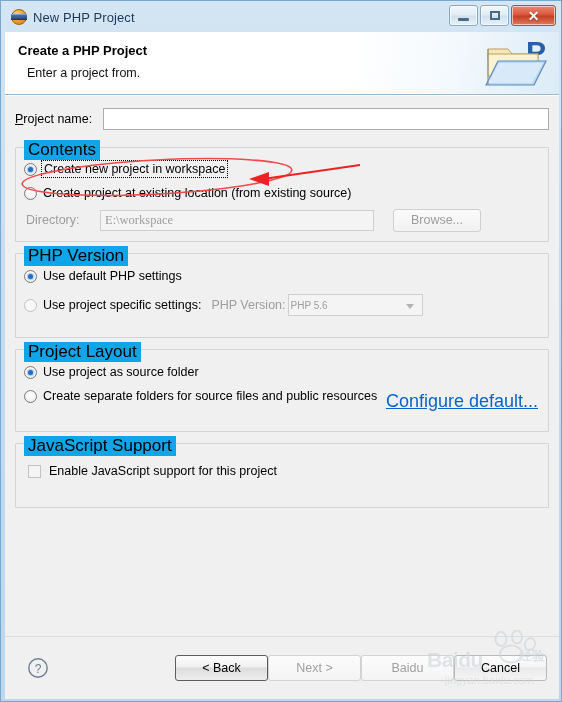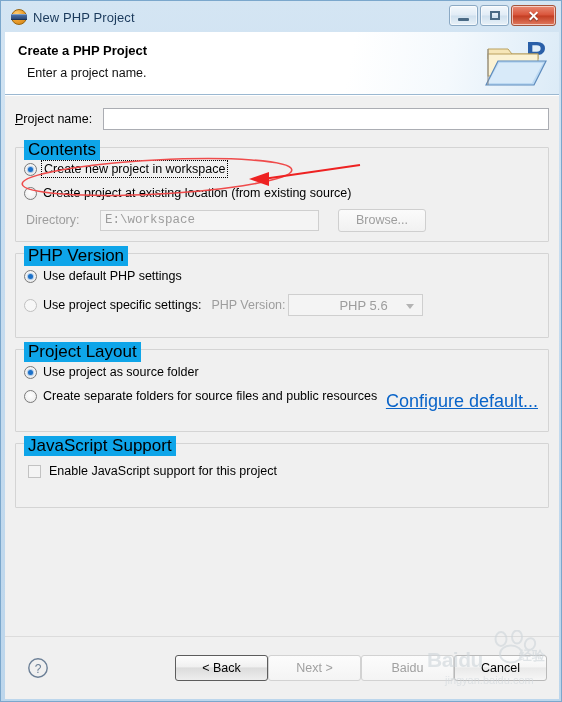--- a/index.html
+++ b/index.html
@@ -192,51 +192,50 @@
     padding: 0 1px;
   }
 
   .row-directory {
     position: absolute; left: 10px; top: 61px;
     width: 514px; height: 22px;
     display: flex; align-items: center; gap: 10px;
   }
   .lbl-directory { font-size: 12.5px; color: #9d9d9d; width: 64px; }
   .input-dir {
-    width: 219px; height: 21px;
+    width: 274px; height: 21px;
     border: 1px solid #cfcfcf;
     background: #f4f4f4;
     color: #9d9d9d;
     font-size: 12.5px;
     padding: 8px 4px;
-    font-family: Liberation Mono, monospace;
+    font-family: Liberation Serif, serif;
   }
   .btn-browse {
     margin-left: 9px;
     width: 88px; height: 23px;
     border: 1px solid #cfcfcf;
     border-radius: 3px;
     background: linear-gradient(180deg,#fbfbfb,#f1f1f1);
     color: #9d9d9d;
     font-size: 12.5px;
     display: flex; align-items: center; justify-content: center;
     font-family: "Liberation Sans", sans-serif;
   }
 
   .combo {
     width: 135px; height: 22px;
     border: 1px solid #cfcfcf;
     background: #f4f4f4;
     color: #9d9d9d;
-    font-size: 13px;
+    font-size: 10px;
     display: flex; align-items: center;
-    padding-left: 17px;
+    padding-left: 2px;
     position: relative;
     margin-left: 2px;
-    justify-content: center;
   }
   .combo .chev {
     position: absolute; right: 8px; top: 9px;
     width: 0; height: 0;
     border-left: 4px solid transparent;
     border-right: 4px solid transparent;
     border-top: 5px solid #b4b4b4;
   }
 
   .link {
@@ -333,21 +332,21 @@
           <span class="glyph-max"></span>
         </div>
         <div class="winbtn close">
           <span class="glyph-close">✕</span>
         </div>
       </div>
     </div>
 
     <div class="header">
       <div class="header-title">Create a PHP Project</div>
-      <div class="header-sub">Enter a project name.</div>
+      <div class="header-sub">Enter a project from.</div>
       <svg class="header-icon" viewBox="0 0 68 58">
         <text x="44" y="27" font-family="Liberation Sans, sans-serif" font-size="30" font-weight="bold" fill="#2a5fa8">P</text>
         <path d="M6 14 h20 l4 5 h26 v5 H6 Z" fill="#f6e6b8" stroke="#b9a05f" stroke-width="1"></path>
         <rect x="6" y="19" width="50" height="22" fill="#fbf2d4" stroke="#b9a05f" stroke-width="1"></rect>
         <path d="M4 50 L16 26 H64 L52 50 Z" fill="#bcd9f2" stroke="#5d8bbd" stroke-width="1.2"></path>
         <path d="M6 48 L17 28 H61 L50 48 Z" fill="#d8eaf9" stroke="none"></path>
         <line x1="6" y1="14" x2="6" y2="50" stroke="#8a8a8a" stroke-width="1"></line>
       </svg>
     </div>
 

